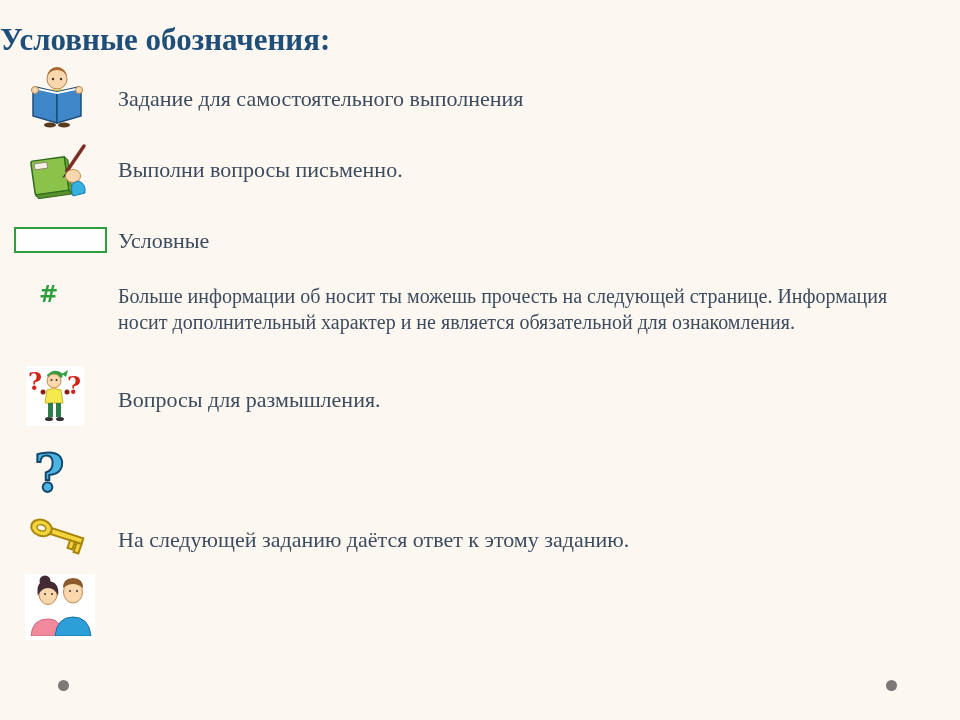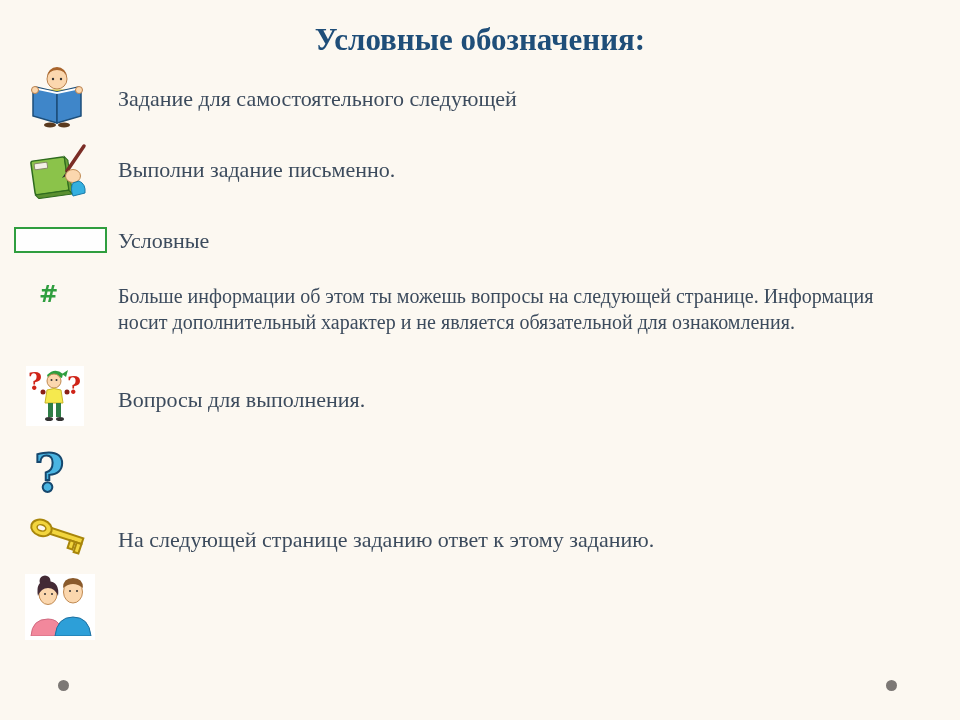--- a/index.html
+++ b/index.html
@@ -6,21 +6,21 @@
   .slide{
     position:relative;
     width:960px;height:720px;
     background:var(--background,#fcf8f1);
     overflow:hidden;
     font-family:"Liberation Serif","DejaVu Serif",serif;
     color:var(--text,#3c4b5d);
   }
   .page-title{
     position:absolute;top:22px;left:0;width:100%;
-    text-align:center;font-size:31px;font-weight:700;
+    font-size:31px;font-weight:700;
     color:var(--title,#1f4e79);
   }
   .label{
     position:absolute;left:118px;
     font-size:22px;line-height:26px;white-space:nowrap;
   }
   .para{
     position:absolute;left:118px;top:283px;width:788px;
     font-size:20px;line-height:26px;
   }
@@ -58,82 +58,82 @@
       <circle cx="25" cy="13" r="1.2" fill="#333"></circle>
       <circle cx="33" cy="13" r="1.2" fill="#333"></circle>
       <path d="M17,24 h24 v8 h-24 z" fill="#f5e94e" stroke="#c9b42a"></path>
       <path d="M29,26 L8,21 L5,25 L5,50 L29,57 Z" fill="#3f86c9" stroke="#1d4e79" stroke-width="1.5"></path>
       <path d="M29,26 L50,21 L53,25 L53,50 L29,57 Z" fill="#3f86c9" stroke="#1d4e79" stroke-width="1.5"></path>
       <path d="M29,26 L10,22 L10,24 L29,28 L48,24 L48,22 Z" fill="#ffffff"></path>
       <circle cx="7" cy="24" r="3.5" fill="#fbd7ae" stroke="#b9814d"></circle>
       <circle cx="51" cy="24" r="3.5" fill="#fbd7ae" stroke="#b9814d"></circle>
     </svg>
   </div>
-  <div class="label" style="top:86px">Задание для самостоятельного следующей</div>
+  <div class="label" style="top:86px">Задание для самостоятельного выполнения</div>
 
   <div class="icon" style="left:27px;top:143px">
     <svg width="64" height="56" viewBox="0 0 64 56">
       <g transform="rotate(-8 22 34)">
         <rect x="6" y="16" width="34" height="34" rx="2" fill="#8bc34a" stroke="#2e6b1e" stroke-width="1.5"></rect>
         <path d="M6,50 l3,4 h34 l-3,-4 z" fill="#5a8f30" stroke="#2e6b1e"></path>
         <path d="M40,16 l3,4 v34 l-3,-4 z" fill="#6aa03a" stroke="#2e6b1e"></path>
         <rect x="9" y="19" width="13" height="6" rx="1" fill="#f5f0e6" stroke="#8a8a6a"></rect>
       </g>
       <line x1="57" y1="3" x2="40" y2="28" stroke="#7b2d26" stroke-width="3.5" stroke-linecap="round"></line>
       <path d="M40,28 l-5,7 6,-3 z" fill="#2b2b2b"></path>
       <ellipse cx="46" cy="33" rx="7.5" ry="6.5" fill="#fbd7ae" stroke="#c08a52"></ellipse>
       <path d="M52,38 q7,3 6,12 l-12,3 q-3,-8 0,-13 z" fill="#35b0e0" stroke="#1a7aa8"></path>
     </svg>
   </div>
-  <div class="label" style="top:157px">Выполни задание письменно.</div>
+  <div class="label" style="top:157px">Выполни вопросы письменно.</div>
 
   <div class="terms-box"></div>
   <div class="label" style="top:228px">Условные</div>
 
   <span class="hash">#</span>
-  <div class="para">Больше информации  об этом ты можешь вопросы на следующей странице. Информация носит дополнительный характер и не является обязательной для ознакомления.</div>
+  <div class="para">Больше информации  об носит ты можешь прочесть на следующей странице. Информация носит дополнительный характер и не является обязательной для ознакомления.</div>
 
   <div class="icon card" style="left:26px;top:366px">
     <svg width="58" height="56" viewBox="0 0 58 56">
       <text x="2" y="24" font-family="DejaVu Serif, serif" font-size="24" font-weight="bold" fill="#cf2418">?</text>
       <text x="41" y="28" font-family="DejaVu Serif, serif" font-size="24" font-weight="bold" fill="#cf2418">?</text>
       <path d="M21,9 q8,-8 16,-1 l-1,4 q-7,-3 -14,0 z" fill="#2f9e3f"></path>
       <path d="M36,8 l6,-4 -2,7 z" fill="#2f9e3f"></path>
       <circle cx="28" cy="15" r="7" fill="#fbd7ae" stroke="#c08a52"></circle>
       <circle cx="25.5" cy="14" r="1" fill="#333"></circle>
       <circle cx="30.5" cy="14" r="1" fill="#333"></circle>
       <path d="M19,37 l2,-13 q7,-3 14,0 l2,13 z" fill="#f5e94e" stroke="#c9b42a"></path>
       <rect x="22" y="37" width="5" height="14" fill="#2e7d46"></rect>
       <rect x="30" y="37" width="5" height="14" fill="#2e7d46"></rect>
       <ellipse cx="23" cy="53" rx="4" ry="2" fill="#333"></ellipse>
       <ellipse cx="34" cy="53" rx="4" ry="2" fill="#333"></ellipse>
       <circle cx="17" cy="26" r="2.5" fill="#8b1f16"></circle>
       <circle cx="41" cy="26" r="2.5" fill="#8b1f16"></circle>
     </svg>
   </div>
-  <div class="label" style="top:387px">Вопросы для выполнения.</div>
+  <div class="label" style="top:387px">Вопросы для размышления.</div>
 
   <div class="icon" style="left:30px;top:445px">
     <svg width="42" height="58" viewBox="0 0 42 58">
       <text x="4" y="46" font-family="DejaVu Serif, serif" font-size="52" font-weight="bold" fill="#4ab5e2" stroke="#16486e" stroke-width="2">?</text>
     </svg>
   </div>
 
   <div class="icon" style="left:25px;top:517px">
     <svg width="68" height="50" viewBox="0 0 68 50">
       <g transform="rotate(18 34 25)" stroke="#a8860b" stroke-width="2" fill="#f2d53e">
         <rect x="22" y="14" width="34" height="6"></rect>
         <rect x="44" y="20" width="5" height="8"></rect>
         <rect x="51" y="20" width="5" height="10"></rect>
         <ellipse cx="13" cy="17" rx="10.5" ry="8"></ellipse>
         <ellipse cx="13" cy="17" rx="4.5" ry="3" fill="#fcf8f1" stroke-width="1.5"></ellipse>
       </g>
     </svg>
   </div>
-  <div class="label" style="top:527px">На следующей странице заданию ответ к этому заданию.</div>
+  <div class="label" style="top:527px">На следующей заданию даётся ответ к этому заданию.</div>
 
   <div class="icon card" style="left:25px;top:574px">
     <svg width="70" height="62" viewBox="0 0 70 62">
       <circle cx="20" cy="7" r="5.5" fill="#432a35"></circle>
       <ellipse cx="23" cy="20" rx="9" ry="10.5" fill="#fbd7ae" stroke="#c08a52"></ellipse>
       <path d="M13,22 q-3,-16 10,-15 q12,1 10,15 q-3,-8 -10,-8 q-7,0 -10,8 z" fill="#432a35"></path>
       <circle cx="20" cy="20" r="1" fill="#333"></circle>
       <circle cx="27" cy="20" r="1" fill="#333"></circle>
       <path d="M6,62 q1,-17 17,-17 q10,0 13,9 l-2,8 z" fill="#f2889c" stroke="#d06a80"></path>
       <ellipse cx="48" cy="18" rx="9.5" ry="11" fill="#fbd7ae" stroke="#c08a52"></ellipse>

